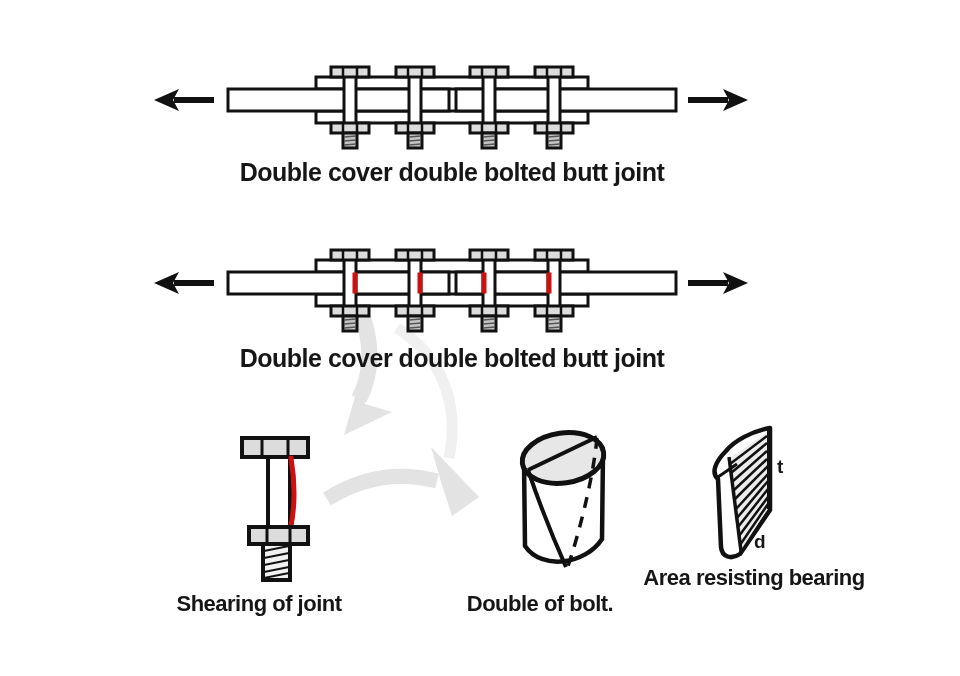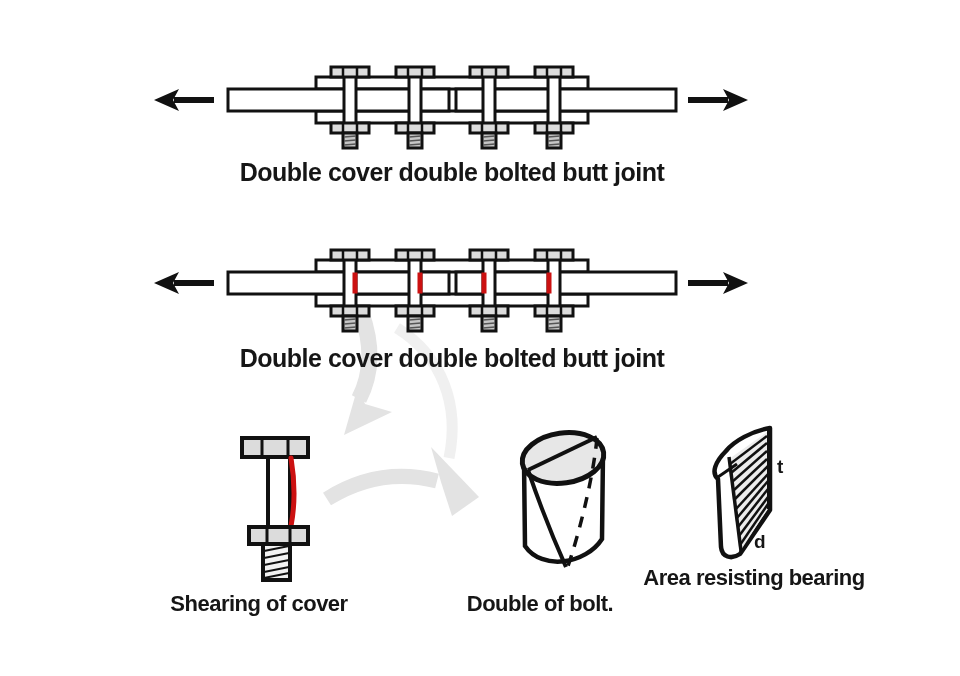--- a/index.html
+++ b/index.html
@@ -130,21 +130,21 @@
     <path d="M718,477 L737,464" fill="none" stroke="#111111" stroke-width="3"></path>
     <path d="M729,457 L741,551" fill="none" stroke="#111111" stroke-width="3.5"></path>
     <path d="M769,430 L769,509" fill="none" stroke="#111111" stroke-width="4"></path>
   </g>
 </svg>
 
 <div class="caption cap-lg" style="left:452px;top:158px">Double cover double bolted butt joint</div>
 
 <div class="caption cap-lg" style="left:452px;top:344px">Double cover double bolted butt joint</div>
 
-<div class="caption cap-sm" style="left:259px;top:591px">Shearing of cover</div>
+<div class="caption cap-sm" style="left:259px;top:591px">Shearing of joint</div>
 
 <div class="caption cap-sm" style="left:540px;top:591px">Double of bolt.</div>
 
 <div class="caption cap-sm" style="left:754px;top:565px">Area resisting bearing</div>
 
 <div class="dim-label" style="left:777px;top:456px">t</div>
 
 <div class="dim-label" style="left:754px;top:531px">d</div>
 
 </body></html>

